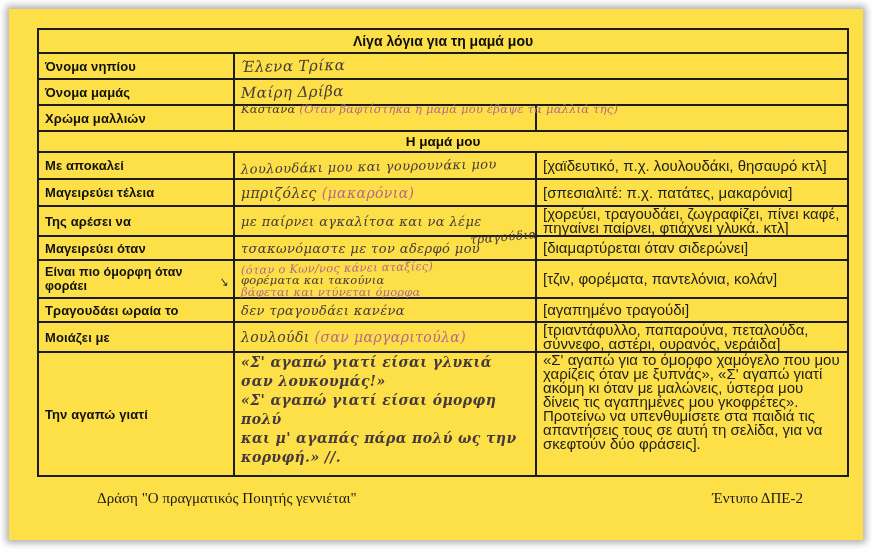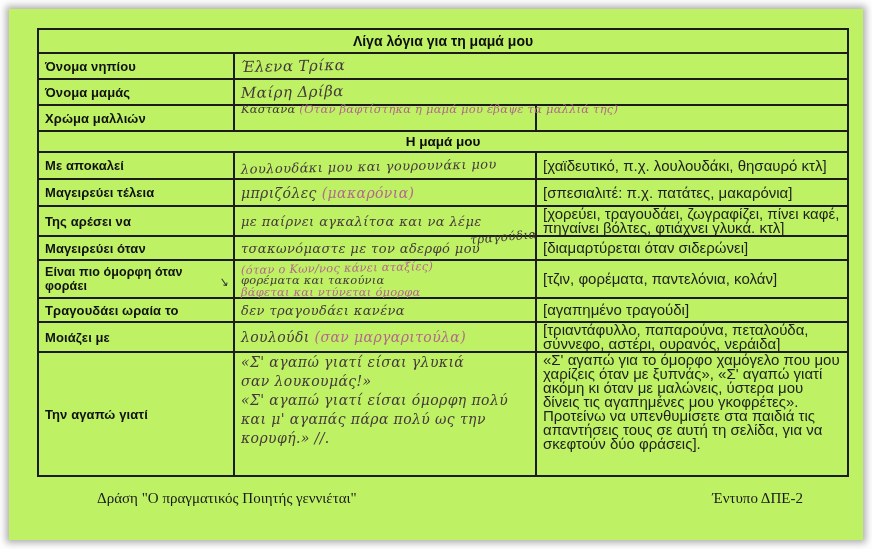--- a/index.html
+++ b/index.html
@@ -1,18 +1,18 @@
 <!DOCTYPE html>
 <html><head>
 <meta charset="utf-8">
 <style>
   html,body{margin:0;padding:0;background:#ffffff;}
   body{width:872px;height:549px;overflow:hidden;font-family:"Liberation Sans",sans-serif;}
   .scan{
-    width:854px;height:531px;margin:9px auto;background:#bef264;
+    width:854px;height:531px;margin:9px auto;background:#fde047;
     box-shadow:0 0 7px 3px rgba(110,110,110,0.55);
     position:relative;box-sizing:border-box;padding-top:19px;
   }
   table.form{
     border-collapse:collapse;table-layout:fixed;
     margin-left:28px;width:810px;
   }
   table.form td{
     border:2px solid #1c1c1c;vertical-align:middle;
     padding:0 6px;box-sizing:border-box;overflow:visible;
@@ -33,21 +33,21 @@
   .pink{color:#b4688c;}
   .hand-sm{font-size:11.5px;letter-spacing:0.2px;}
   .tilt{display:inline-block;transform:rotate(-1.2deg);}
   .overflowing{position:absolute;left:6px;bottom:14px;width:590px;z-index:3;}
   .likes-extra{
     position:absolute;right:-2px;bottom:-9px;z-index:3;
     transform:rotate(-5deg);
   }
   .stack3{line-height:12px;padding:1px 0;}
   .stack3 > div{height:12px;}
-  .love-hand{line-height:19px;font-size:14px;padding:4px 0 2px 2px;}
+  .love-hand{line-height:19px;font-size:14px;padding:4px 0 2px 2px;font-weight:bold;}
   .love-hand .hand{white-space:normal;display:block;}
   .arrow-mark{
     position:absolute;right:4px;top:14px;font-size:12px;color:#333;
     font-weight:normal;transform:rotate(10deg);
   }
   .c1.rel{position:relative;}
   .footer{
     margin:13px 60px 0 88px;display:flex;justify-content:space-between;
     font-family:"Liberation Serif",serif;font-size:15px;color:#1a1a1a;
   }
@@ -111,21 +111,21 @@
       </td>
       <td class="c3">[σπεσιαλιτέ: π.χ. πατάτες, μακαρόνια]</td>
     </tr>
 
     <tr style="height:29px">
       <td class="c1">Της αρέσει να</td>
       <td class="c2">
         <span class="hand" style="font-size:13px">με παίρνει αγκαλίτσα και να λέμε</span>
         <span class="hand likes-extra" style="font-size:12px">τραγούδια</span>
       </td>
-      <td class="c3">[χορεύει, τραγουδάει, ζωγραφίζει, πίνει καφέ, πηγαίνει βόλτες, φτιάχνει γλυκά. κτλ]</td>
+      <td class="c3">[χορεύει, τραγουδάει, ζωγραφίζει, πίνει καφέ, πηγαίνει παίρνει, φτιάχνει γλυκά. κτλ]</td>
     </tr>
 
     <tr style="height:24px">
       <td class="c1">Μαγειρεύει όταν</td>
       <td class="c2">
         <span class="hand" style="font-size:13px">τσακωνόμαστε με τον αδερφό μου</span>
       </td>
       <td class="c3">[διαμαρτύρεται όταν σιδερώνει]</td>
     </tr>
 

